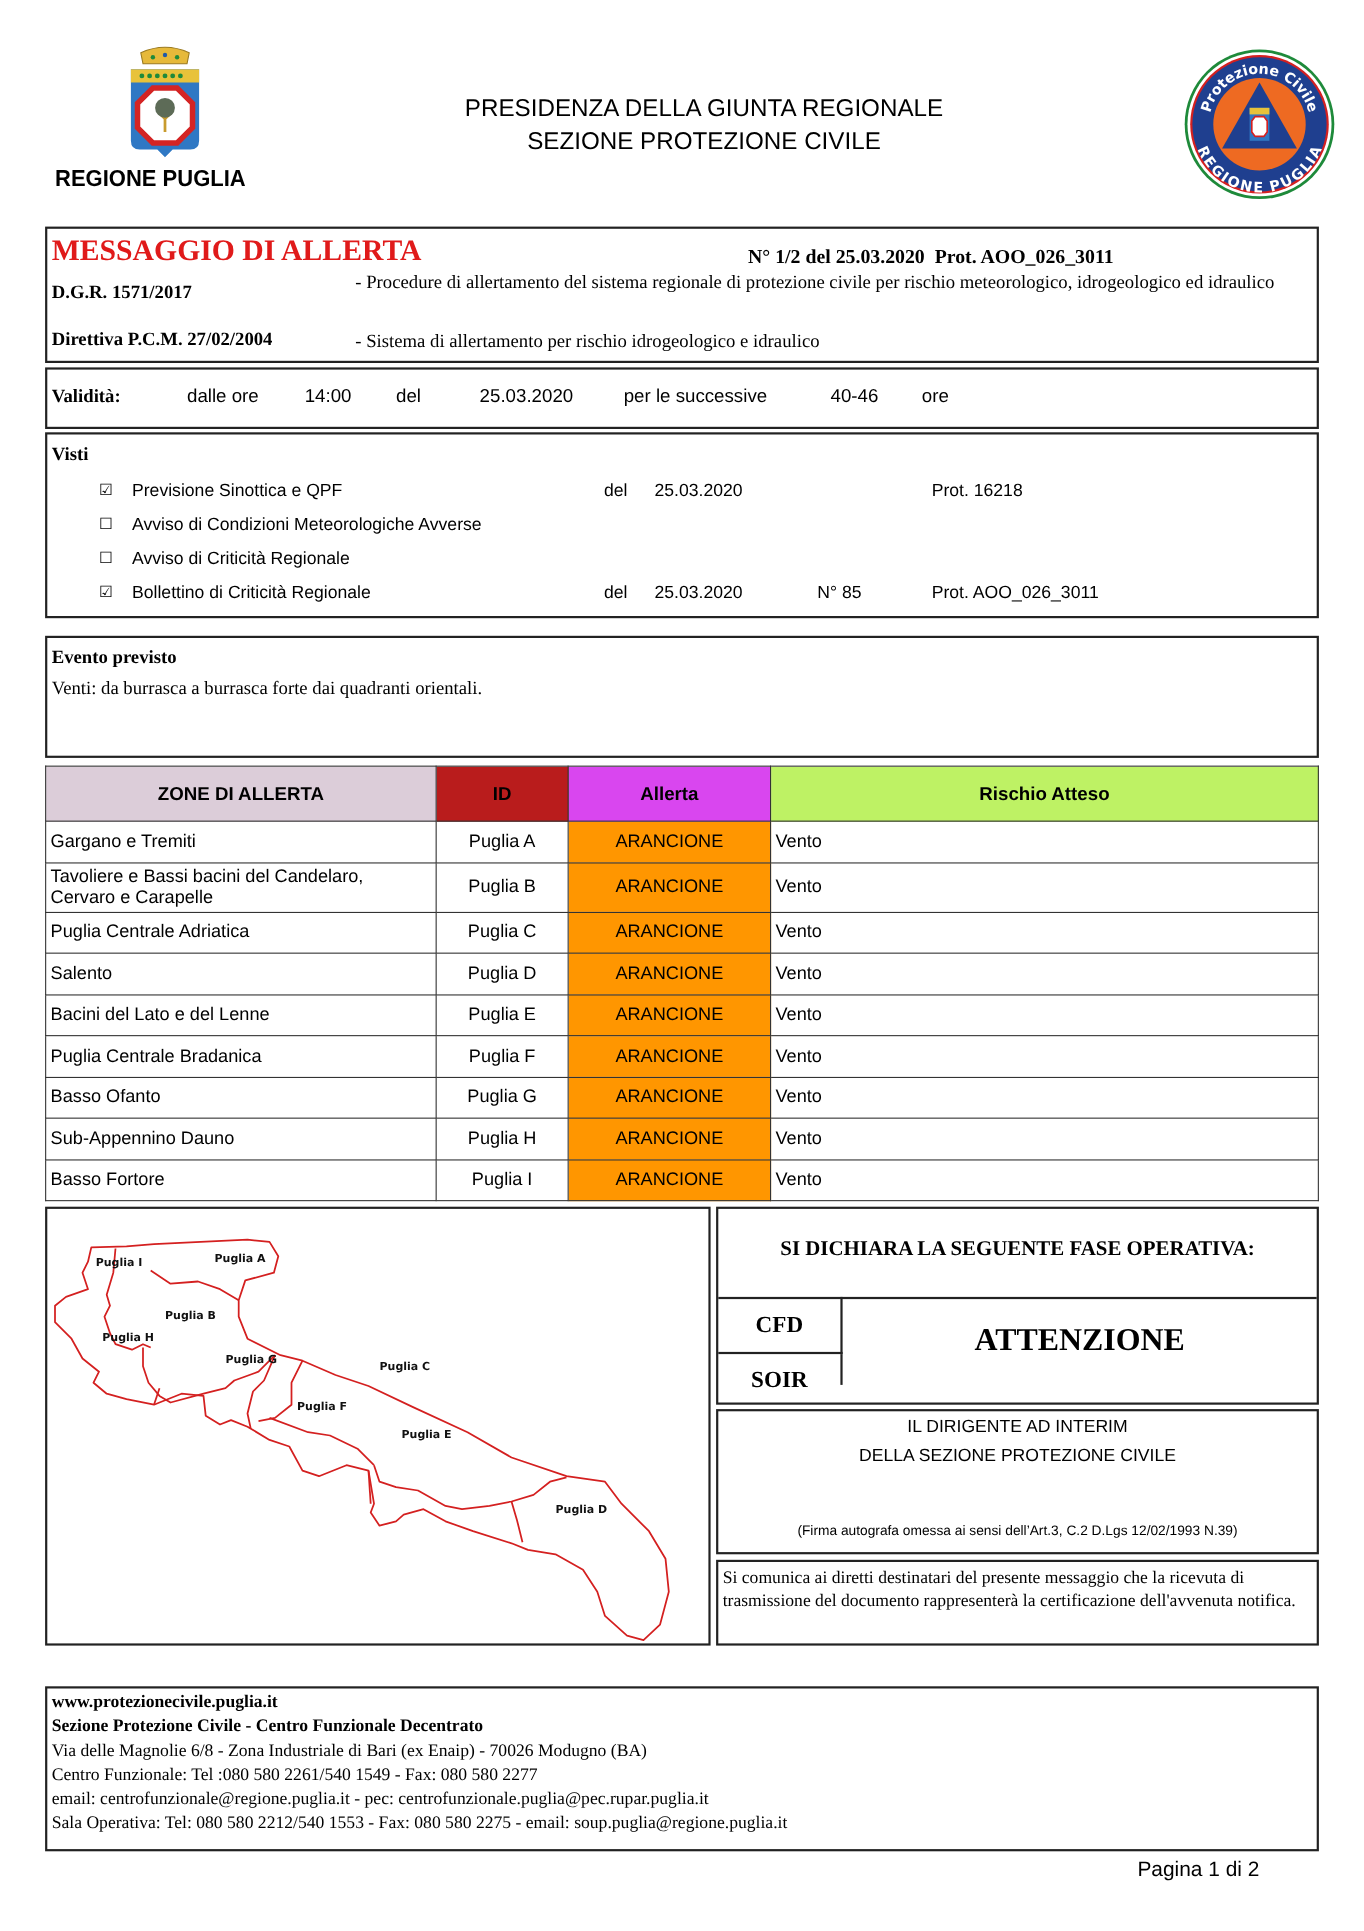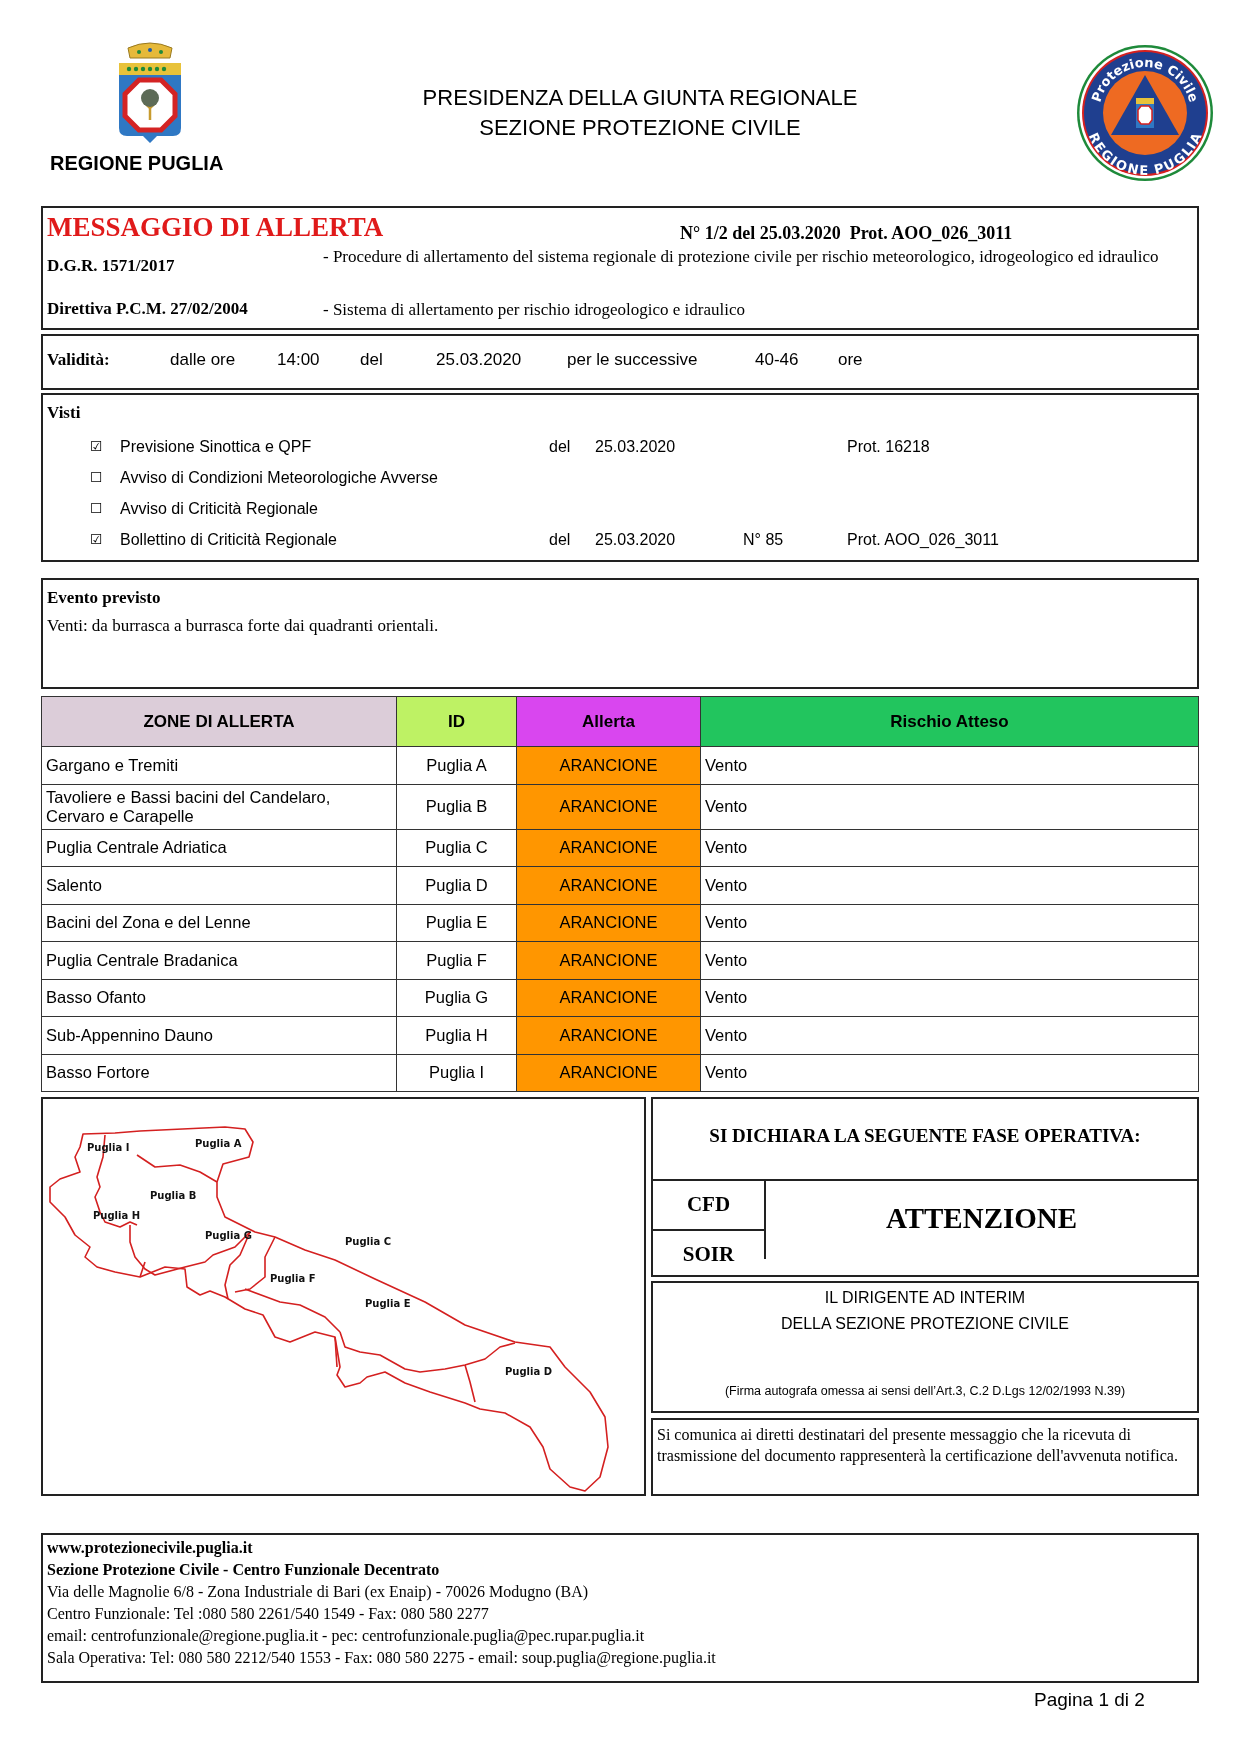--- a/index.html
+++ b/index.html
@@ -184,23 +184,23 @@
 <table id="zones-table">
   <colgroup>
     <col style="width:355px">
       <col style="width:120px">
       <col style="width:184px">
       <col>
   </colgroup>
   <thead>
     <tr>
       <th style="background: rgb(220, 205, 217);">ZONE DI ALLERTA</th>
-      <th style="background: #bef264;">ID</th>
+      <th style="background: #b91c1c;">ID</th>
       <th style="background: #d946ef;">Allerta</th>
-      <th style="background: #22c55e;">Rischio Atteso</th>
+      <th style="background: #bef264;">Rischio Atteso</th>
     </tr>
   </thead>
   <tbody id="zones-body">
       <tr>
         <td class="col-zone">Gargano e Tremiti</td>
         <td class="col-id">Puglia A</td>
         <td class="col-alert" style="background: rgb(255, 150, 0);">ARANCIONE</td>
         <td class="col-risk">Vento</td>
       </tr>
       <tr class="tall">
@@ -215,21 +215,21 @@
         <td class="col-alert" style="background: rgb(255, 150, 0);">ARANCIONE</td>
         <td class="col-risk">Vento</td>
       </tr>
       <tr>
         <td class="col-zone">Salento</td>
         <td class="col-id">Puglia D</td>
         <td class="col-alert" style="background: rgb(255, 150, 0);">ARANCIONE</td>
         <td class="col-risk">Vento</td>
       </tr>
       <tr>
-        <td class="col-zone">Bacini del Zona e del Lenne</td>
+        <td class="col-zone">Bacini del Lato e del Lenne</td>
         <td class="col-id">Puglia E</td>
         <td class="col-alert" style="background: rgb(255, 150, 0);">ARANCIONE</td>
         <td class="col-risk">Vento</td>
       </tr>
       <tr>
         <td class="col-zone">Puglia Centrale Bradanica</td>
         <td class="col-id">Puglia F</td>
         <td class="col-alert" style="background: rgb(255, 150, 0);">ARANCIONE</td>
         <td class="col-risk">Vento</td>
       </tr>

